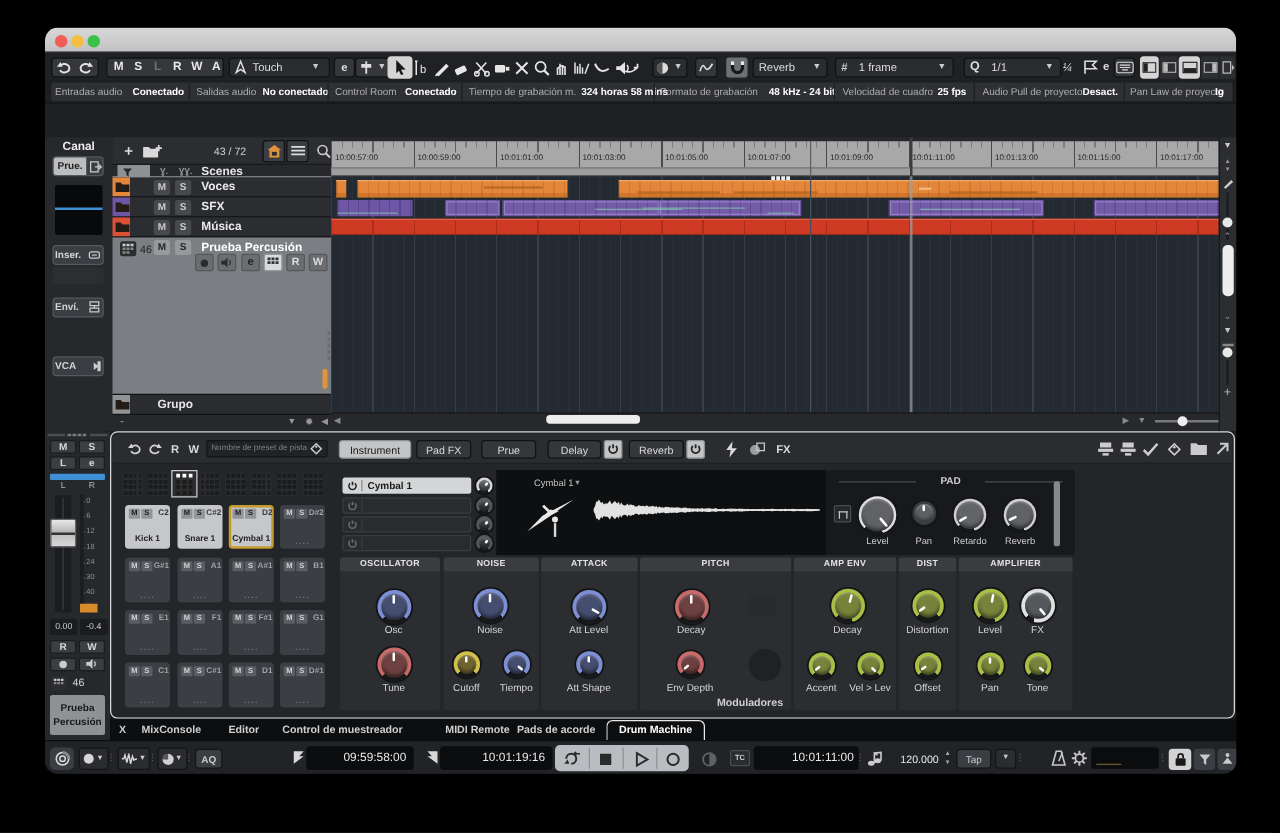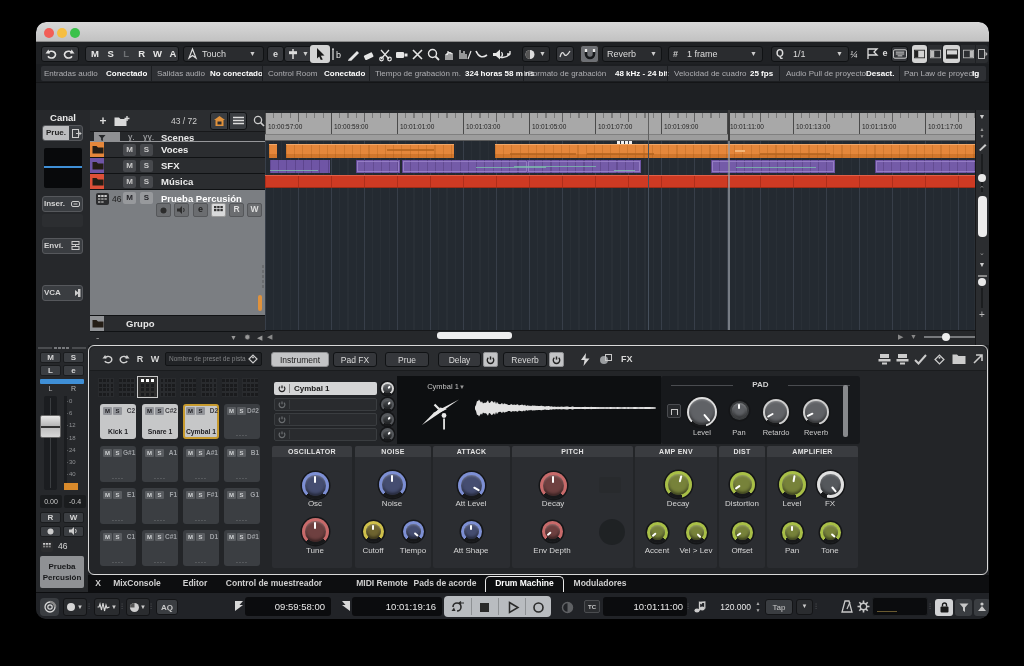--- a/index.html
+++ b/index.html
@@ -977,21 +977,21 @@
       </div>
     </div>
 <div style="left:764px;top:524px;width:60px;height:10px;text-align:center;color:#d5d5d5;font-size:8px;">Tone</div>
 <div style="left:52px;top:553px;width:901px;height:17px;background:#0d0e10;"></div>
 <div style="left:2px;top:555px;width:120px;height:13px;text-align:center;color:#cfcfcf;font-size:8.5px;font-weight:bold;line-height:13px;">X</div>
 <div style="left:41px;top:555px;width:120px;height:13px;text-align:center;color:#cfcfcf;font-size:8.5px;font-weight:bold;line-height:13px;">MixConsole</div>
 <div style="left:99px;top:555px;width:120px;height:13px;text-align:center;color:#cfcfcf;font-size:8.5px;font-weight:bold;line-height:13px;">Editor</div>
 <div style="left:178px;top:555px;width:120px;height:13px;text-align:center;color:#cfcfcf;font-size:8.5px;font-weight:bold;line-height:13px;">Control de muestreador</div>
 <div style="left:286px;top:555px;width:120px;height:13px;text-align:center;color:#cfcfcf;font-size:8.5px;font-weight:bold;line-height:13px;">MIDI Remote</div>
 <div style="left:349px;top:555px;width:120px;height:13px;text-align:center;color:#cfcfcf;font-size:8.5px;font-weight:bold;line-height:13px;">Pads de acorde</div>
-<div style="left:504px;top:555px;width:120px;height:13px;text-align:center;color:#cfcfcf;font-size:8.5px;font-weight:bold;line-height:13px;">Moduladores</div>
+<div style="left:504px;top:534px;width:120px;height:13px;text-align:center;color:#cfcfcf;font-size:8.5px;font-weight:bold;line-height:13px;">Moduladores</div>
 <div style="left:449px;top:554px;width:79px;height:17px;border:1.5px solid #e8e8e8;border-bottom:none;border-radius:5px 5px 0 0;background:#0d0e10;"></div>
 <div style="left:449px;top:555px;width:79px;height:13px;text-align:center;color:#fff;font-size:8.5px;font-weight:bold;line-height:13px;">Drum Machine</div>
 <div style="left:0px;top:570px;width:953px;height:27px;background:#212327;border-top:1px solid #0c0d0f;border-radius:0 0 10px 10px;"></div>
 <div style="left:4px;top:576px;width:19px;height:18px;background:#3a3d41;border-radius:4px;"></div>
 <svg style="left:8px;top:579px" width="12" height="12" viewBox="0 0 12 12">
       <circle cx="6" cy="6" r="5" fill="none" stroke="#d8d8d8" stroke-width="1.3"></circle>
       <circle cx="6" cy="6" r="2.2" fill="none" stroke="#d8d8d8" stroke-width="1.2"></circle>
       <path d="M6 1 A5 5 0 0 1 11 6" fill="none" stroke="#888" stroke-width="2.5"></path>
     </svg>
 <div style="left:27px;top:576px;width:24px;height:18px;background:#2a2c2f;border:1px solid #141517;border-radius:3px;"></div>

